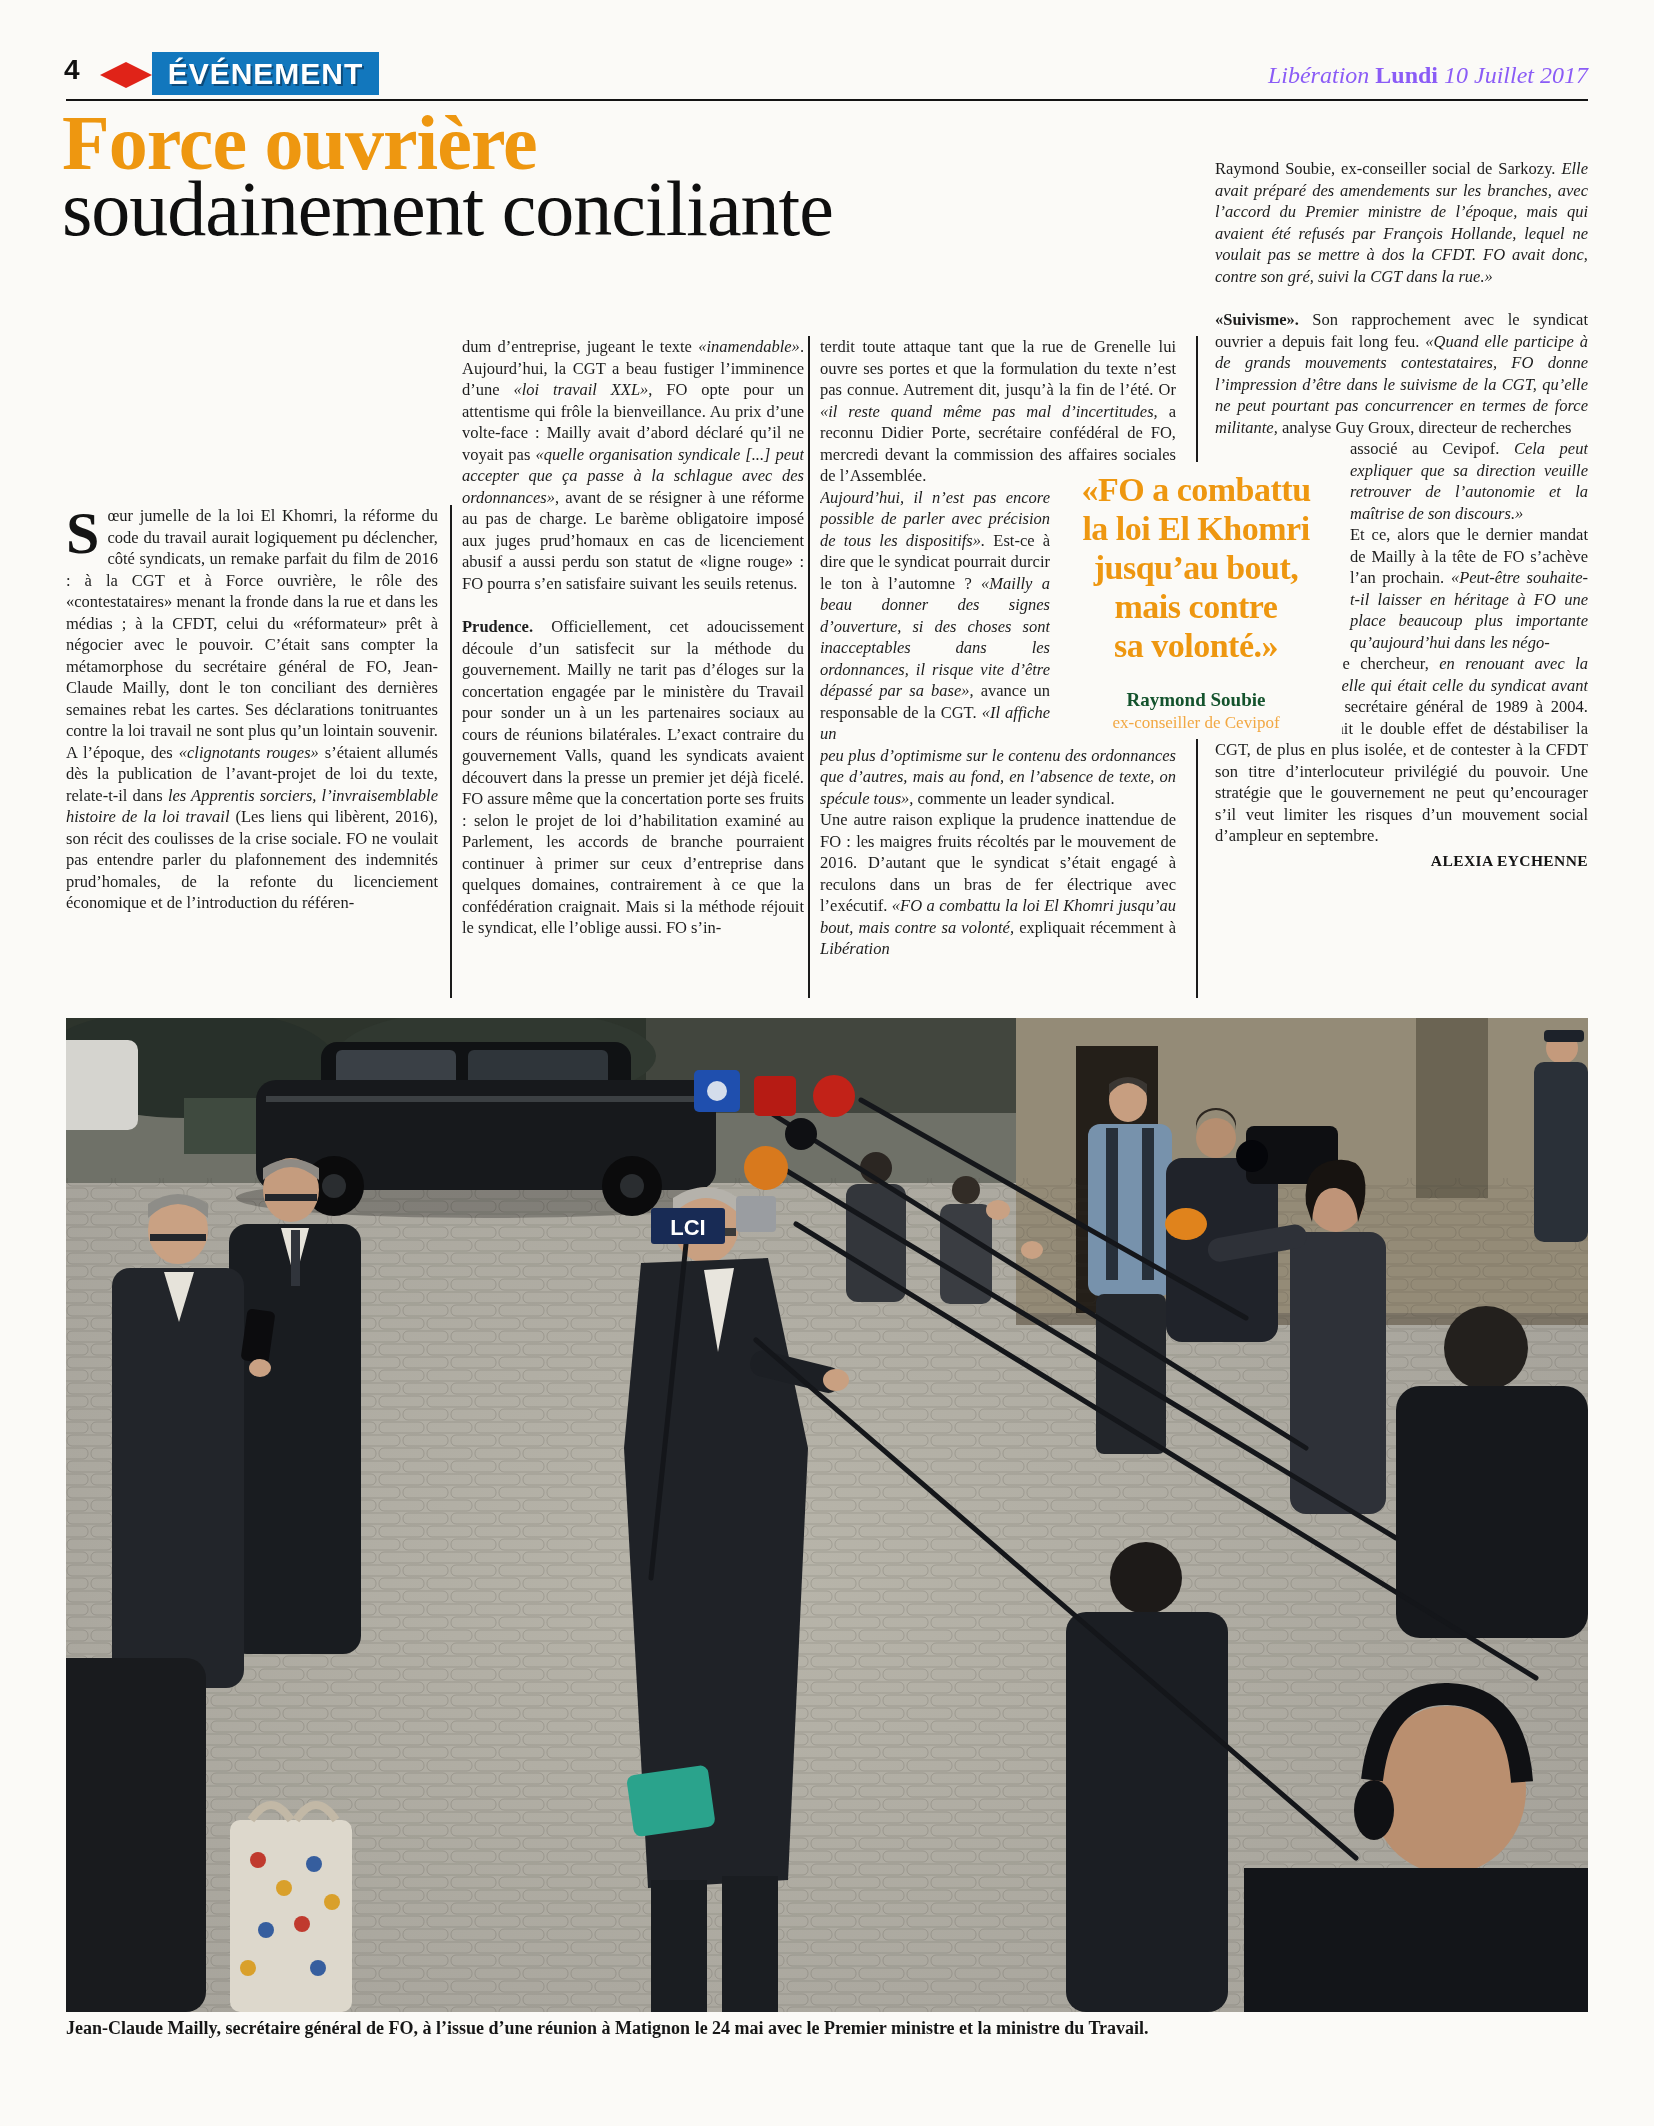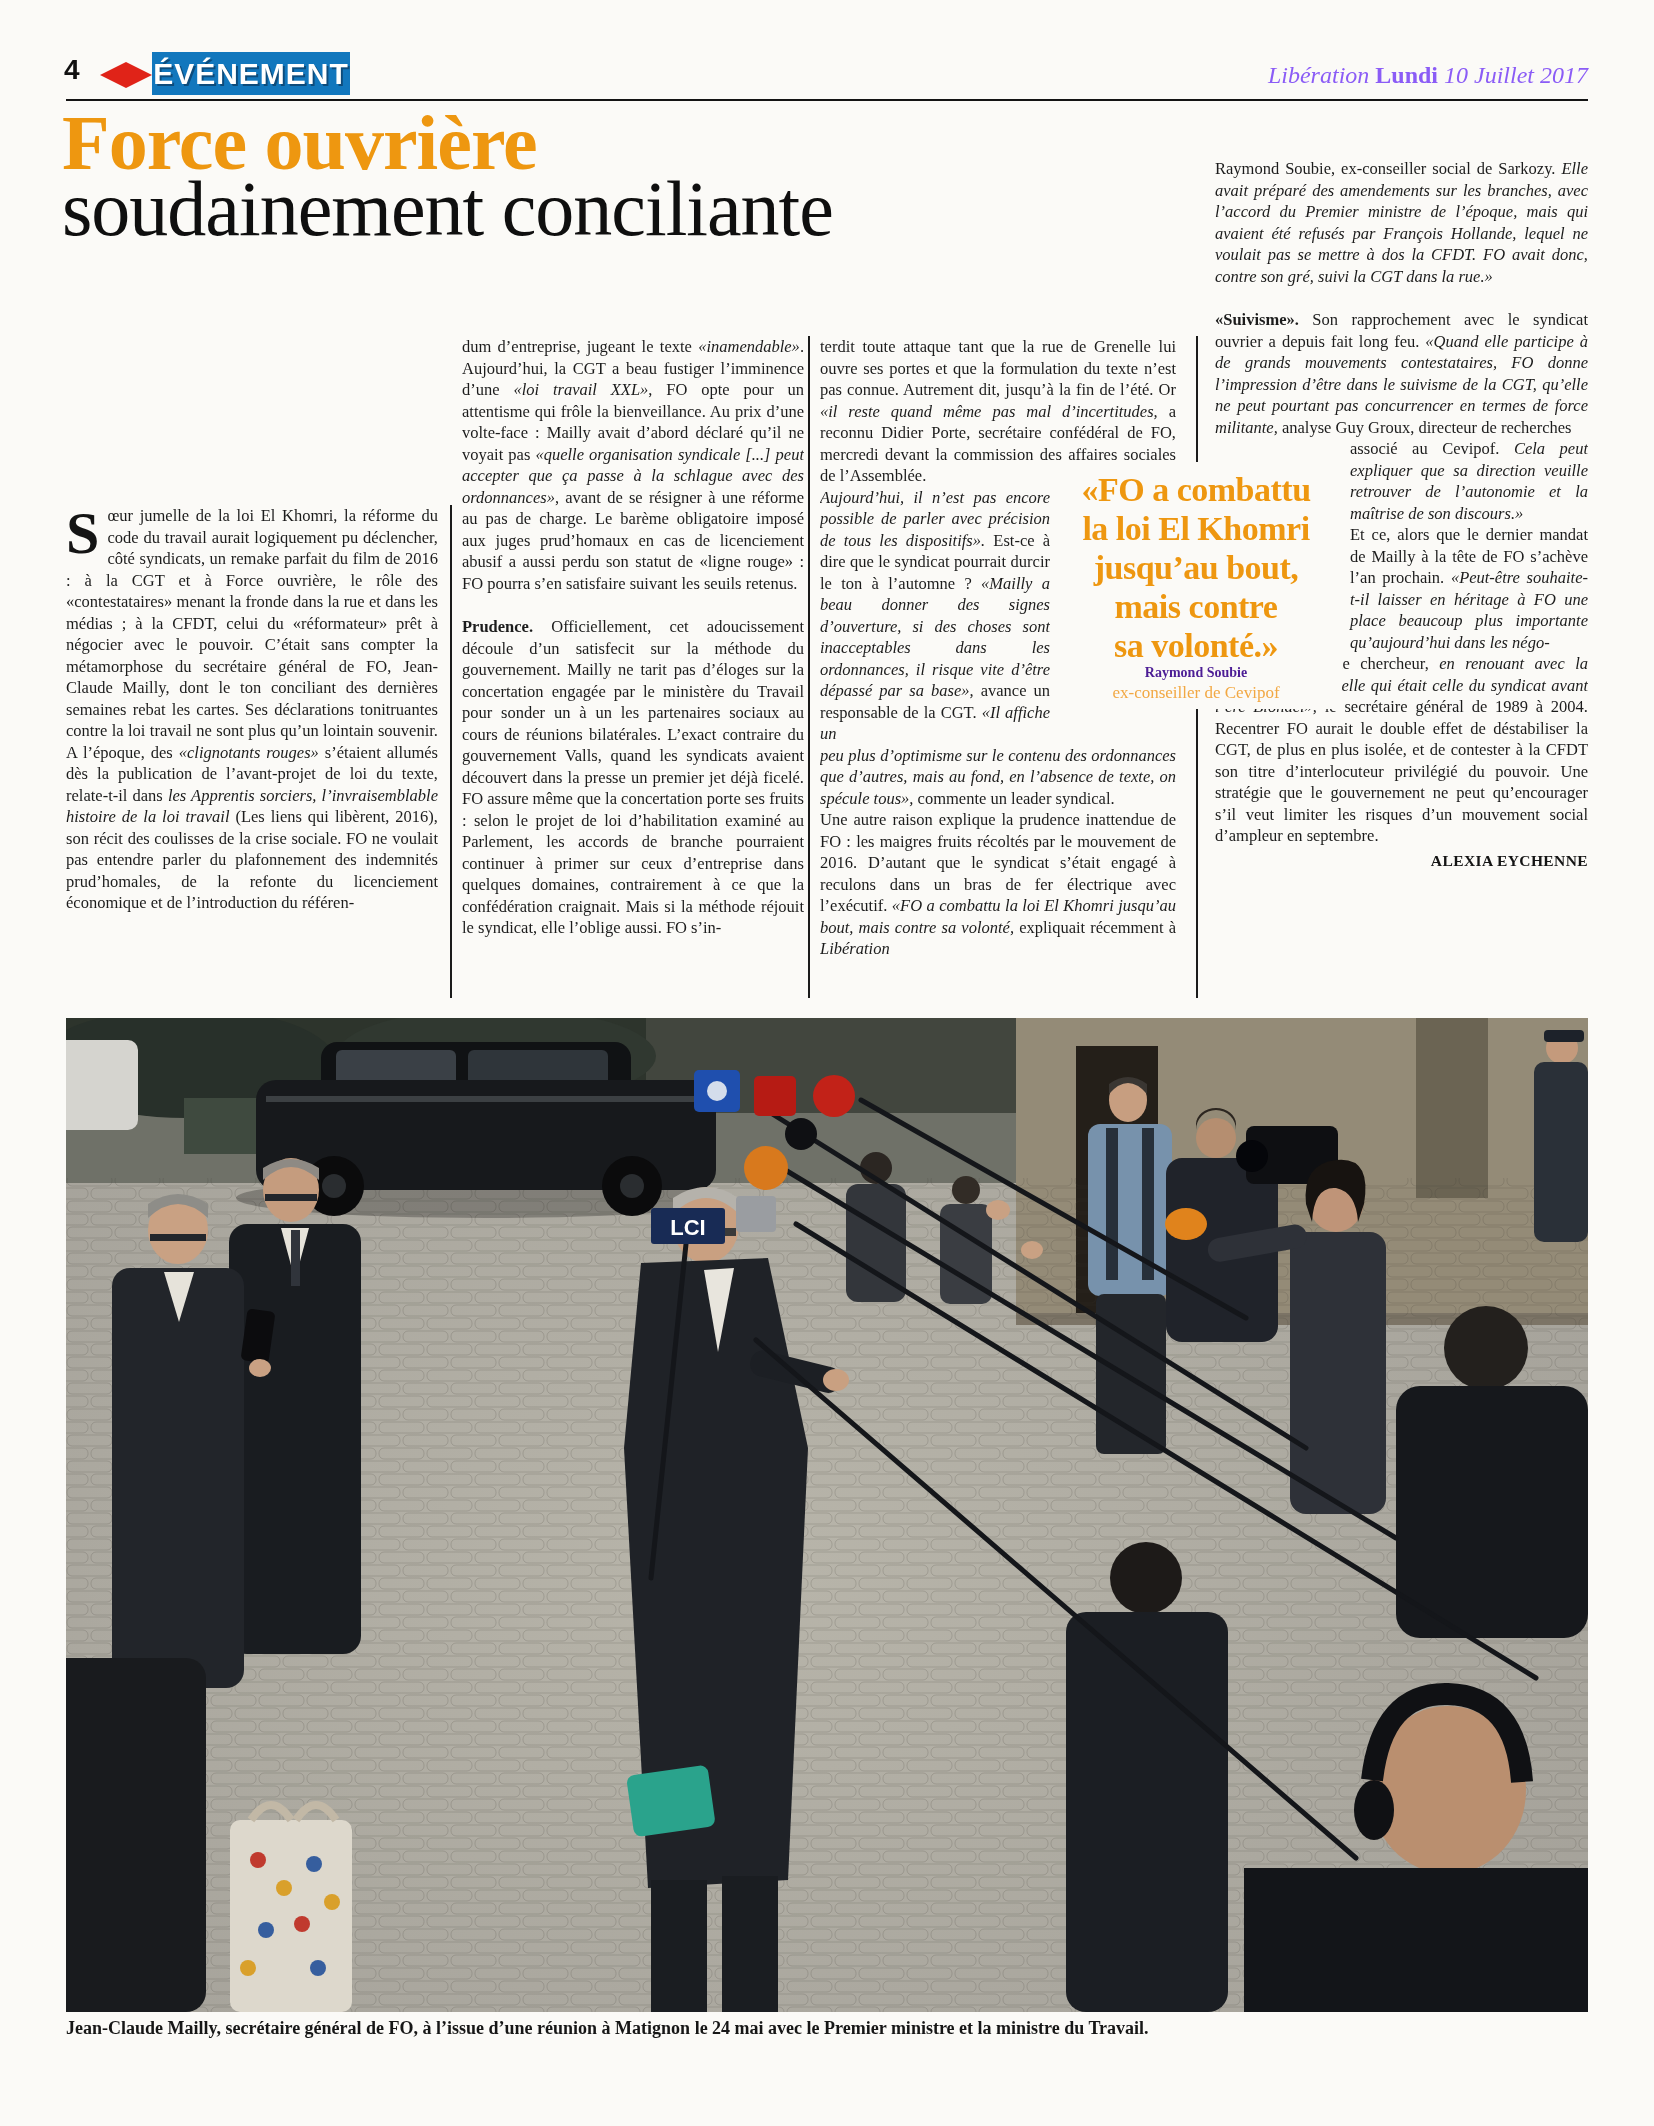--- a/index.html
+++ b/index.html
@@ -5,21 +5,21 @@
   html,body{margin:0;padding:0;background:#e8e6e2;}
   .page{
     position:relative;width:1654px;height:2126px;margin:0 auto;
     background:#fbfaf7;overflow:hidden;
     font-family:"Liberation Serif", serif;color:#1b1b1b;
   }
   
   .pageno{position:absolute;left:64px;top:54px;font-family:"Liberation Sans",sans-serif;
     font-weight:bold;font-size:28px;color:#111;}
   .marker{position:absolute;left:100px;top:62px;}
-  .section-box{position:absolute;left:152px;top:52px;width:198px;height:43px;
+  .section-box{position:absolute;left:152px;top:52px;width:227px;height:43px;
     background:#1277bd;display:flex;align-items:center;justify-content:center;}
   .section-box span{font-family:"Liberation Sans",sans-serif;font-weight:bold;
     font-size:30px;letter-spacing:1px;color:#fff;text-shadow:2px 2px 0 rgba(10,40,70,.55);}
   .dateline{position:absolute;right:66px;top:62px;font-size:24px;color:#8b5cf6;white-space:nowrap;text-align:center;}
   .dateline .it{font-style:italic}
   .dateline .bd{font-weight:bold;font-style:normal}
   .toprule{position:absolute;left:66px;top:99px;width:1522px;height:2px;background:#141414;}
   
   .hl1{position:absolute;left:62px;top:104px;font-size:78px;line-height:1;
     font-weight:bold;color:#ee9710;letter-spacing:-1px;}
@@ -46,21 +46,21 @@
     letter-spacing:.4px;color:#141414;}
   .vrule{position:absolute;width:2px;background:#1b1b1b;}
   #vr1{left:450px;top:505px;height:493px;}
   #vr2{left:808px;top:336px;height:662px;}
   #vr3{left:1196px;top:336px;height:662px;}
   
   .pullquote{position:absolute;left:1050px;top:462px;width:292px;background:#fbfaf7;
     text-align:center;padding:8px 0 6px 0;}
   .pq-text span{display:block;font-size:34px;line-height:39px;font-weight:bold;
     color:#ee9710;letter-spacing:-.5px;}
-  .pq-author{margin-top:0;font-size:14px;font-weight:bold;color:#4c1d95;}
+  .pq-author{margin-top:24px;font-size:19px;font-weight:bold;color:#14532d;}
   .pq-role{margin-top:2px;font-size:17px;color:#f2a843;}
   
   .photo{position:absolute;left:66px;top:1018px;width:1522px;height:994px;
     background:#a5a29a;overflow:hidden;}
   .photo svg{display:block}
   .caption{position:absolute;left:66px;top:2018px;width:1522px;
     font-size:18px;font-weight:bold;color:#161616;}
 </style>
 </head>
 <body>

